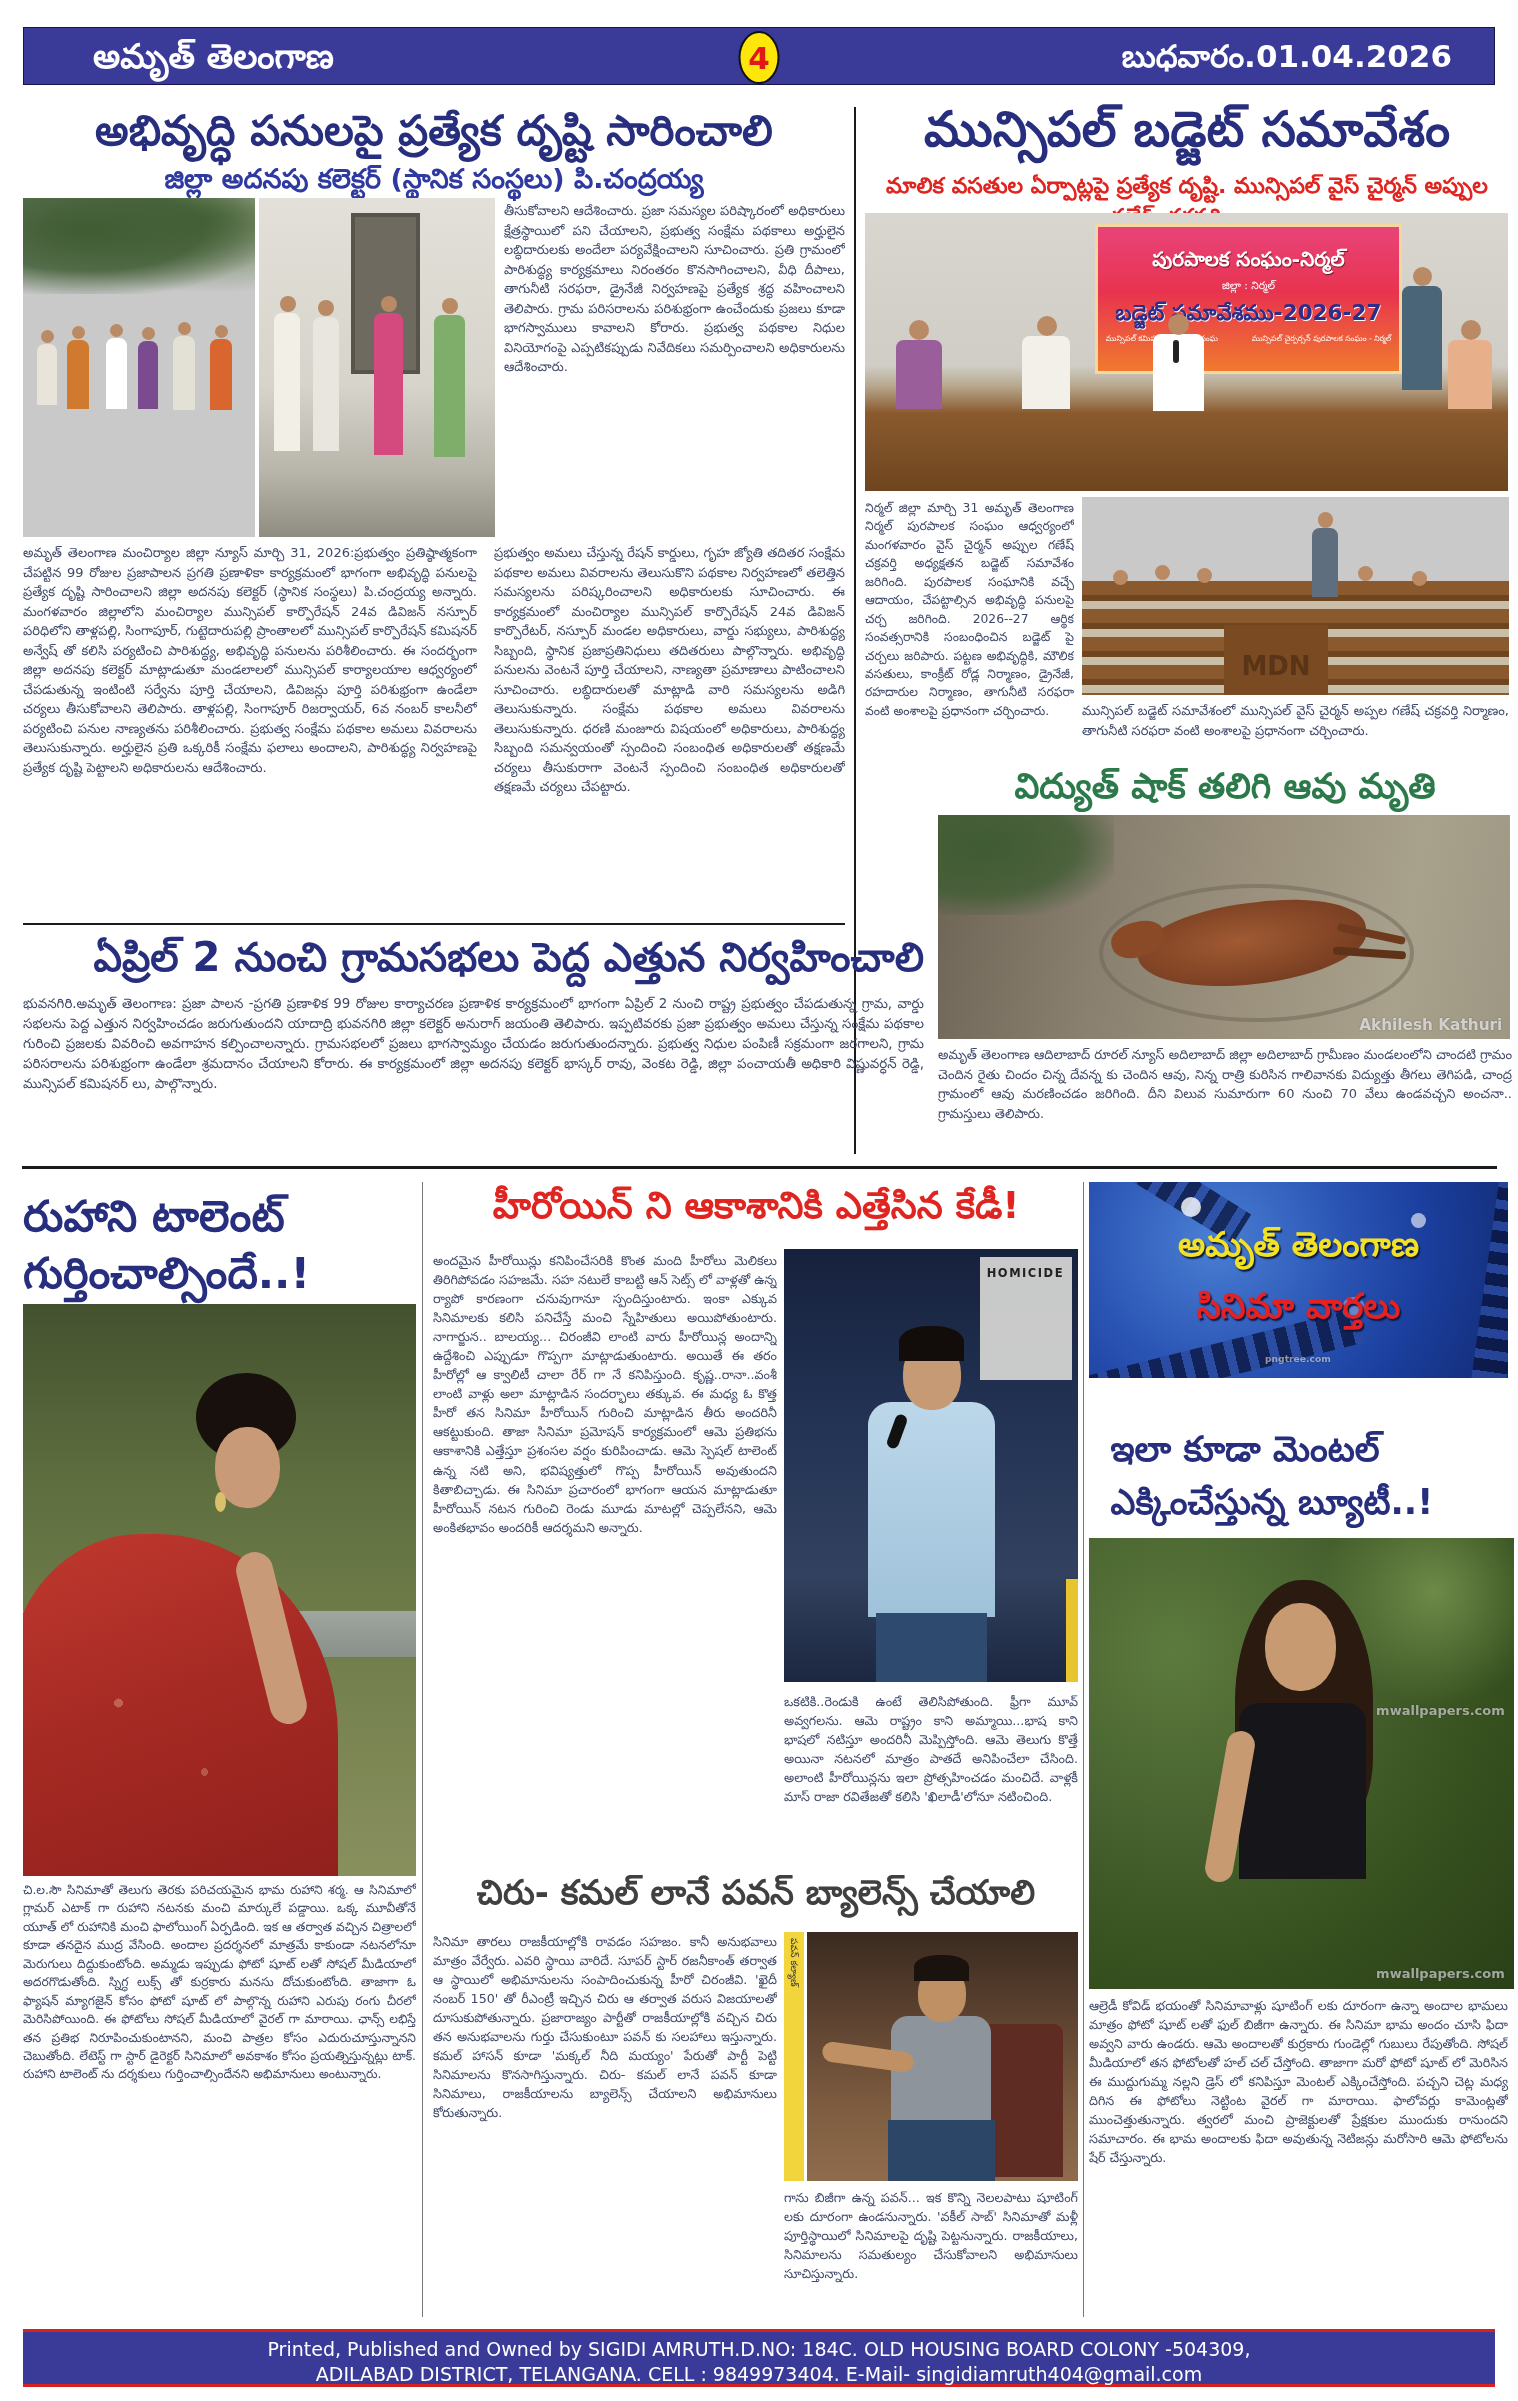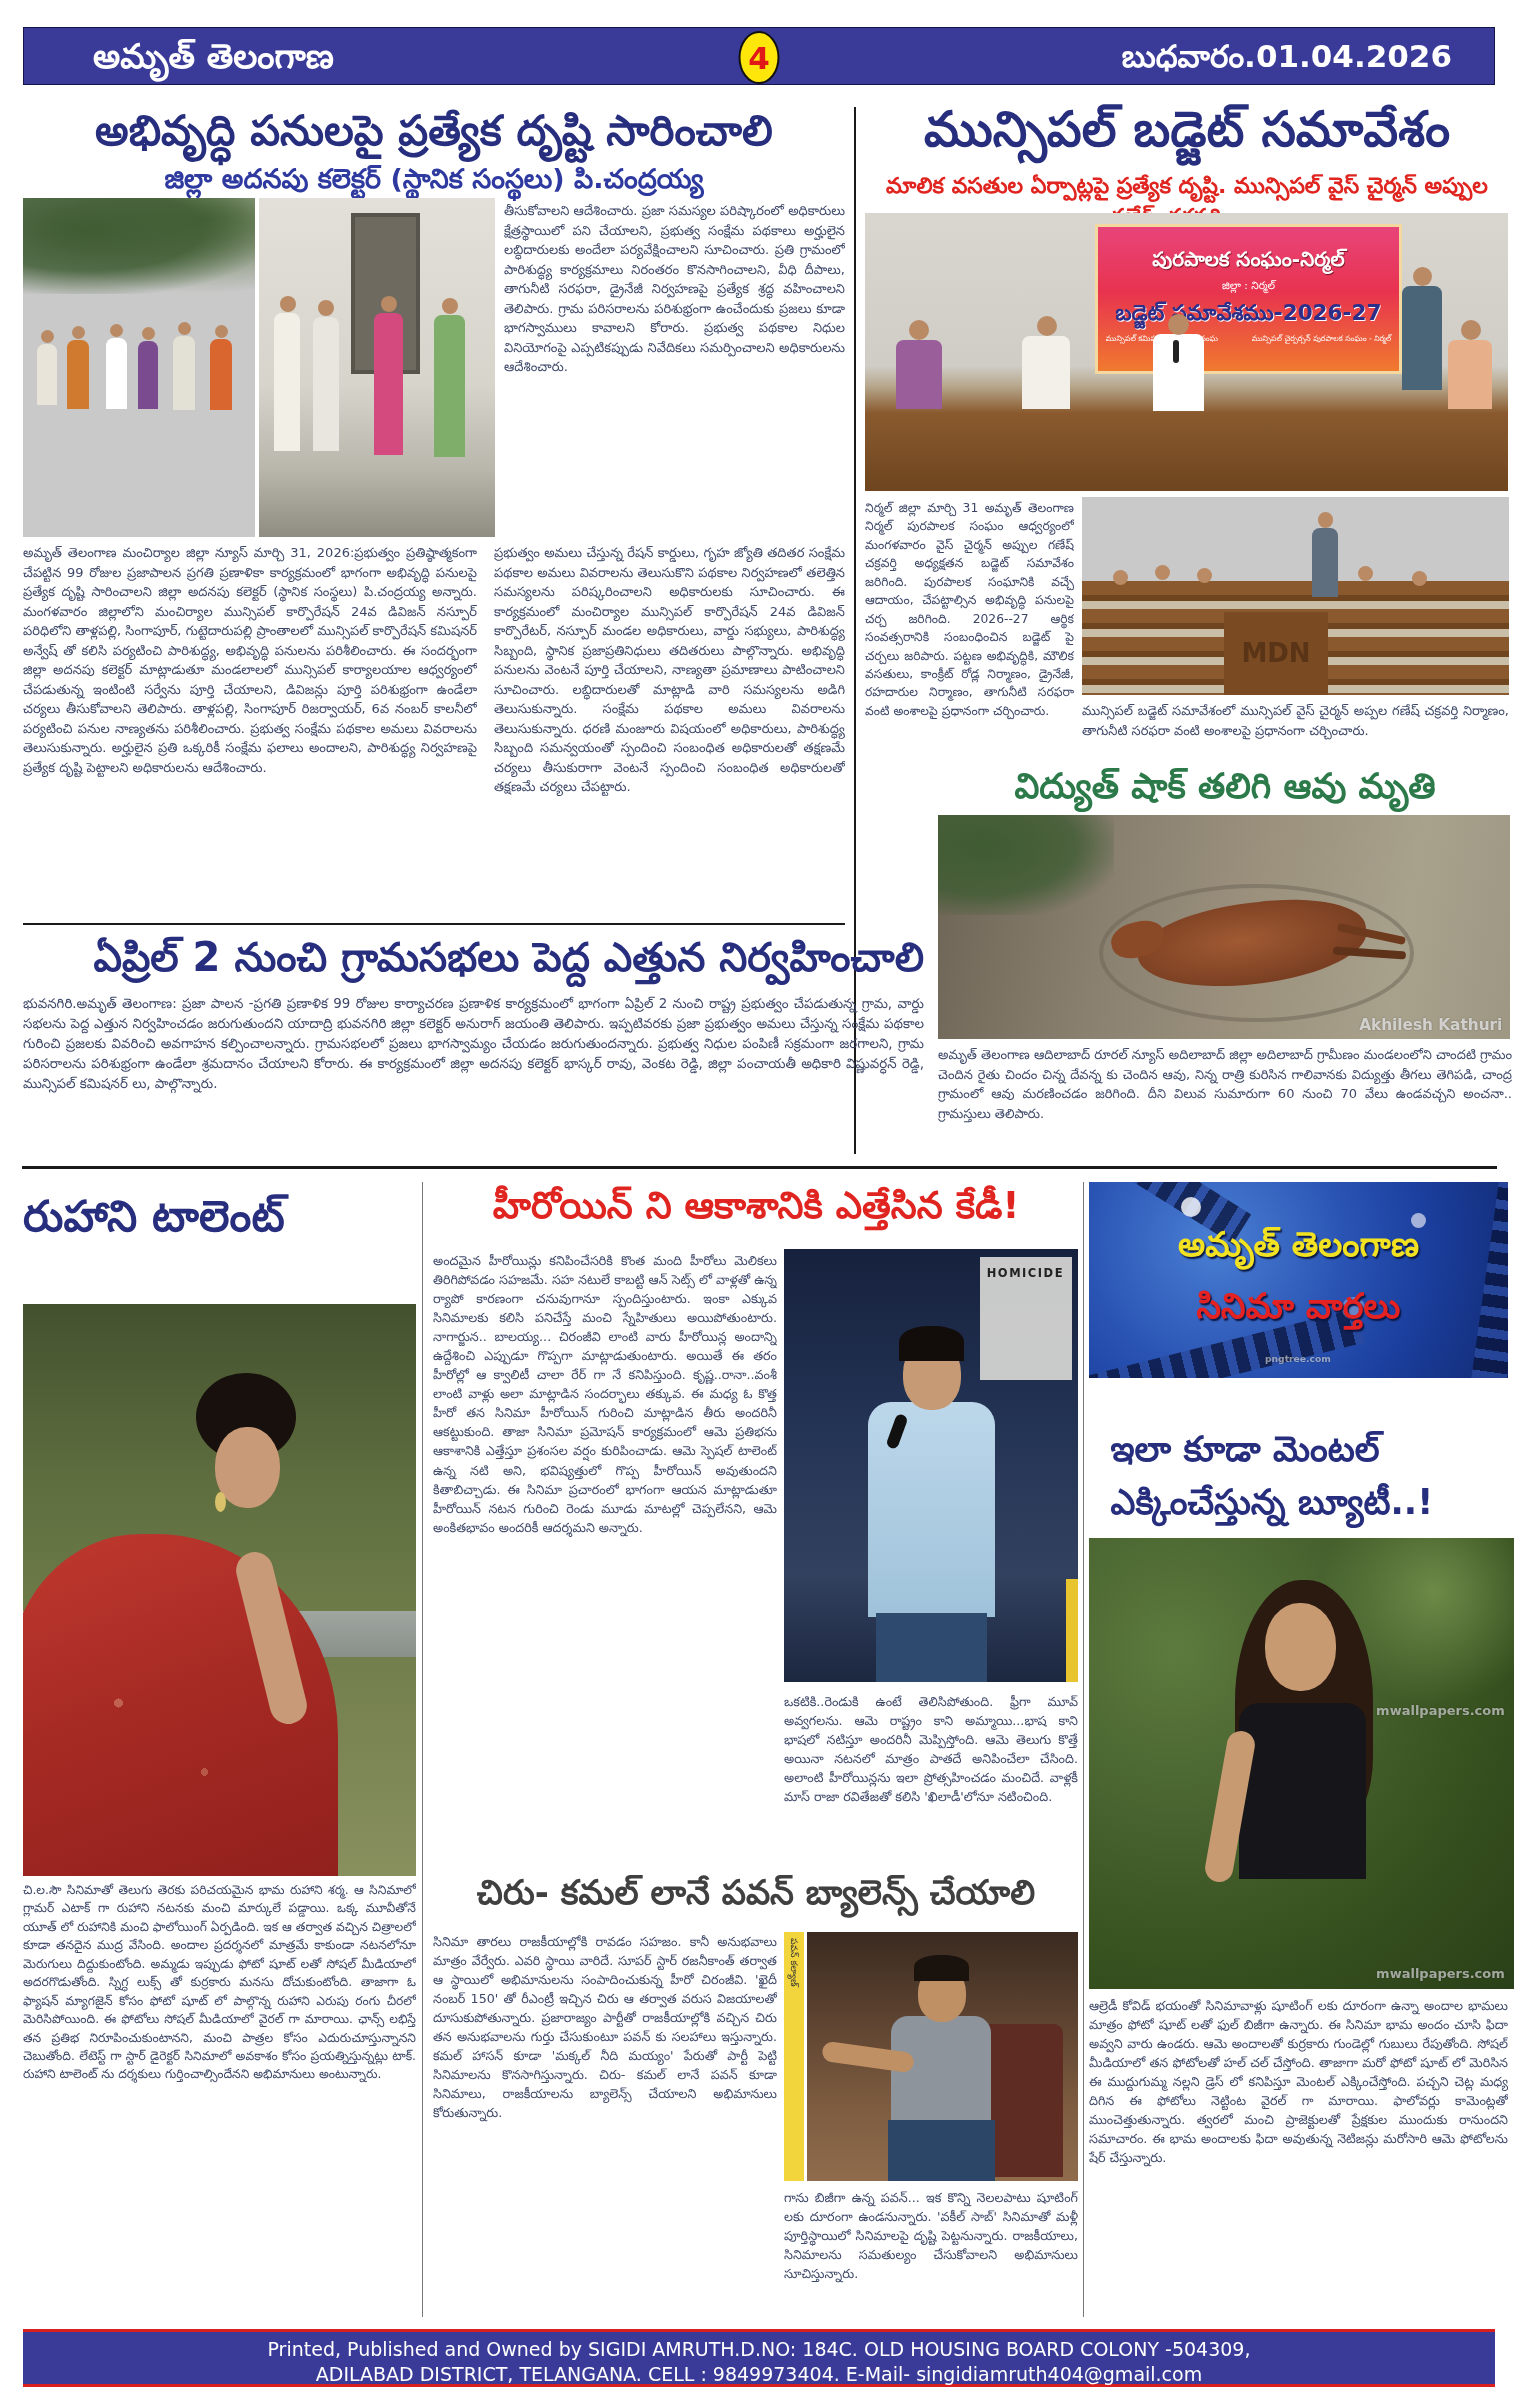--- a/index.html
+++ b/index.html
@@ -101,21 +101,21 @@
     <div class="person" style="left:537px;top:73px;width:40px;height:104px;background:#4a6578;"></div>
     <div class="head" style="left:548px;top:54px;width:19px;height:19px;"></div>
     <div class="person" style="left:583px;top:127px;width:44px;height:69px;background:#e7b08a;"></div>
     <div class="head" style="left:596px;top:107px;width:20px;height:20px;"></div>
   </div>
 
   <div class="abs body-text" style="left:865px;top:499px;width:209px;height:265px;font-size:12.3px;">నిర్మల్ జిల్లా మార్చి 31 అమృత్ తెలంగాణ నిర్మల్ పురపాలక సంఘం ఆధ్వర్యంలో మంగళవారం వైస్ చైర్మన్ అప్పుల గణేష్ చక్రవర్తి అధ్యక్షతన బడ్జెట్ సమావేశం జరిగింది. పురపాలక సంఘానికి వచ్చే ఆదాయం, చేపట్టాల్సిన అభివృద్ధి పనులపై చర్చ జరిగింది. 2026--27 ఆర్థిక సంవత్సరానికి సంబంధించిన బడ్జెట్ పై చర్చలు జరిపారు. పట్టణ అభివృద్ధికి, మౌలిక వసతులు, కాంక్రీట్ రోడ్ల నిర్మాణం, డ్రైనేజీ, రహదారుల నిర్మాణం, తాగునీటి సరఫరా వంటి అంశాలపై ప్రధానంగా చర్చించారు.</div>
 
   <div class="photo" style="left:1082px;top:497px;width:427px;height:198px;background:linear-gradient(180deg,#e6e2d8 0%,#d9d5cc 40%,#cfc9bd 55%,#b3induced 0,#b39a74 100%);">
     <div class="abs" style="left:0;top:84px;width:427px;height:114px;background:repeating-linear-gradient(180deg,#8a5a2e 0 14px,#6e451f 14px 20px,#c9bfa9 20px 28px);"></div>
-    <div class="abs" style="left:142px;top:115px;width:104px;height:83px;background:#7a4a22;color:#5a3416;font-size:26px;font-weight:bold;text-align:center;line-height:83px;">
+    <div class="abs" style="left:142px;top:128px;width:104px;height:83px;background:#7a4a22;color:#5a3416;font-size:26px;font-weight:bold;text-align:center;line-height:83px;">
       <span>MDN</span>
     </div>
     <div class="head" style="left:31px;top:73px;width:15.3px;height:15.3px;"></div>
     <div class="head" style="left:73px;top:68px;width:15.3px;height:15.3px;"></div>
     <div class="head" style="left:115px;top:71px;width:15.3px;height:15.3px;"></div>
     <div class="head" style="left:276px;top:69px;width:15.3px;height:15.3px;"></div>
     <div class="head" style="left:330px;top:74px;width:15.3px;height:15.3px;"></div>
     <div class="person" style="left:230px;top:31px;width:26px;height:69px;background:#5f6e7e;"></div>
     <div class="head" style="left:236px;top:15.3px;width:15.3px;height:15.3px;"></div>
   </div>
@@ -135,20 +135,21 @@
 
   <div class="rule" style="left:23px;top:923px;width:822px;height:1.5px;"></div>
   <div class="abs headline" style="left:23px;top:934px;width:901px;font-size:40px;color:#272e7e;text-align:right;">ఏప్రిల్ 2 నుంచి గ్రామసభలు పెద్ద ఎత్తున నిర్వహించాలి</div>
   <div class="abs body-text" style="left:23px;top:994px;width:901px;height:163px;font-size:13.4px;">భువనగిరి.అమృత్ తెలంగాణ:  ప్రజా పాలన -ప్రగతి ప్రణాళిక 99 రోజుల కార్యాచరణ ప్రణాళిక కార్యక్రమంలో భాగంగా ఏప్రిల్ 2 నుంచి రాష్ట్ర ప్రభుత్వం చేపడుతున్న గ్రామ, వార్డు సభలను పెద్ద ఎత్తున నిర్వహించడం జరుగుతుందని యాదాద్రి భువనగిరి జిల్లా కలెక్టర్ అనురాగ్ జయంతి తెలిపారు. ఇప్పటివరకు ప్రజా ప్రభుత్వం అమలు చేస్తున్న సంక్షేమ పథకాల గురించి ప్రజలకు వివరించి అవగాహన కల్పించాలన్నారు. గ్రామసభలలో ప్రజలు భాగస్వామ్యం చేయడం జరుగుతుందన్నారు. ప్రభుత్వ నిధుల పంపిణీ సక్రమంగా జరగాలని, గ్రామ పరిసరాలను పరిశుభ్రంగా ఉండేలా శ్రమదానం చేయాలని కోరారు. ఈ కార్యక్రమంలో జిల్లా అదనపు కలెక్టర్ భాస్కర్ రావు, వెంకట రెడ్డి, జిల్లా పంచాయతీ అధికారి విష్ణువర్ధన్ రెడ్డి, మున్సిపల్ కమిషనర్ లు, పాల్గొన్నారు.</div>
 
   <div class="rule" style="left:21.5px;top:1166px;width:1475px;height:3.1px;"></div>
   <div class="rule" style="left:422px;top:1182px;width:0.8px;height:1135px;background:#777;"></div>
   <div class="rule" style="left:1083px;top:1182px;width:0.8px;height:1135px;background:#777;"></div>
 
   <div class="abs headline" style="left:23px;top:1191px;width:390px;font-size:43px;color:#272e7e;text-align:left;">రుహాని టాలెంట్</div>
+  <div class="abs headline" style="left:23px;top:1248px;width:390px;font-size:43px;color:#272e7e;text-align:left;">గుర్తించాల్సిందే..!</div>
   <div class="photo" style="left:23px;top:1304px;width:393px;height:572px;background:linear-gradient(180deg,#44512f 0%,#5d6d3e 30%,#6e7c49 55%,#88905e 100%);">
     <div class="abs" style="left:0;top:307px;width:393px;height:46px;background:linear-gradient(180deg,#a8adaf,#8d9294);opacity:.85;"></div>
     <div class="abs" style="left:173px;top:69px;width:100px;height:88px;background:#17100c;border-radius:50%;"></div>
     <div class="abs" style="left:192px;top:123px;width:65px;height:81px;background:#c99a77;border-radius:48%;"></div>
     <div class="abs" style="left:192px;top:188px;width:10.7px;height:20px;background:#d9c06a;border-radius:50%;"></div>
     <div class="abs" style="left:-15.3px;top:230px;width:330px;height:368px;background:linear-gradient(160deg,#c0392f 0%,#a62a24 45%,#8f1f1c 100%);border-radius:40% 55% 0 0;"></div>
     <div class="abs" style="left:230px;top:246px;width:37px;height:176px;background:#c99a77;border-radius:18.4px;transform:rotate(-14deg);"></div>
     <div class="abs" style="left:31px;top:330px;width:215px;height:230px;background:radial-gradient(circle at 30% 30%,rgba(240,200,160,.35) 0 4.6px,transparent 4.6px 23px),radial-gradient(circle at 70% 60%,rgba(240,200,160,.3) 0 3.8px,transparent 3.8px 20px);"></div>
   </div>
   <div class="abs body-text" style="left:23px;top:1881px;width:393px;height:439px;font-size:12.3px;">చి.ల.సౌ సినిమాతో తెలుగు తెరకు పరిచయమైన భామ రుహాని శర్మ. ఆ సినిమాలో గ్లామర్ ఎటాక్ గా రుహాని నటనకు మంచి మార్కులే పడ్డాయి. ఒక్క మూవీతోనే యూత్ లో రుహానికి మంచి ఫాలోయింగ్ ఏర్పడింది. ఇక ఆ తర్వాత వచ్చిన చిత్రాలలో కూడా తనదైన ముద్ర వేసింది. అందాల ప్రదర్శనలో మాత్రమే కాకుండా నటనలోనూ మెరుగులు దిద్దుకుంటోంది. అమ్మడు ఇప్పుడు ఫోటో షూట్ లతో సోషల్ మీడియాలో అదరగొడుతోంది. స్నిగ్ధ లుక్స్ తో కుర్రకారు మనసు దోచుకుంటోంది. తాజాగా ఓ ఫ్యాషన్ మ్యాగజైన్ కోసం ఫోటో షూట్ లో పాల్గొన్న రుహాని ఎరుపు రంగు చీరలో మెరిసిపోయింది. ఈ ఫోటోలు సోషల్ మీడియాలో వైరల్ గా మారాయి. ఛాన్స్ లభిస్తే తన ప్రతిభ నిరూపించుకుంటానని, మంచి పాత్రల కోసం ఎదురుచూస్తున్నానని చెబుతోంది. లేటెస్ట్ గా స్టార్ డైరెక్టర్ సినిమాలో అవకాశం కోసం ప్రయత్నిస్తున్నట్లు టాక్. రుహాని టాలెంట్ ను దర్శకులు గుర్తించాల్సిందేనని అభిమానులు అంటున్నారు.</div>

